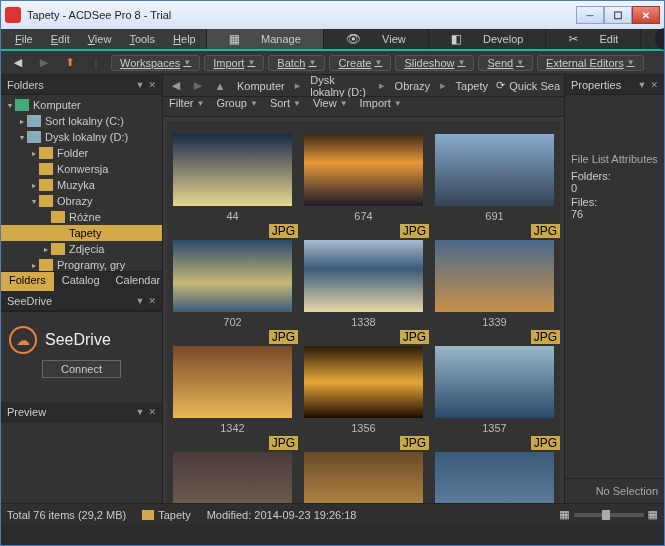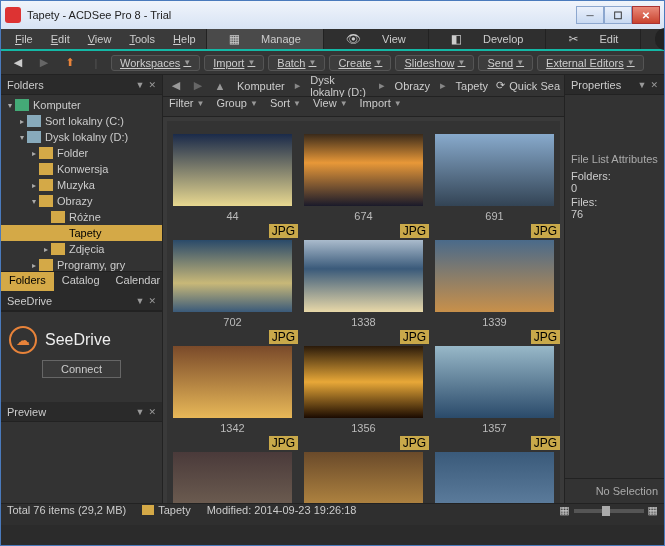--- a/index.html
+++ b/index.html
@@ -58,21 +58,21 @@
 .thumbs{flex:1;overflow:hidden;padding:4px;display:grid;grid-template-columns:repeat(3,1fr);}
 .thumb{background:#333;display:flex;flex-direction:column;}
 .thumb .badge{align-self:flex-end;background:#c9a94a;color:#000;font-size:12px;padding:0 3px;}
 .thumb .img{height:72px;margin:2px 6px;}
 .thumb .cap{text-align:center;padding:2px;color:#bbb;}
 .right{width:100px;background:#333;border-left:1px solid #222;display:flex;flex-direction:column;}
 .props{padding:6px;}
 .props .lbl{color:#aaa;margin:4px 0;}
 .props .row{display:flex;justify-content:space-between;padding:1px 0;flex-direction:column;}
 .nosel{margin-top:auto;padding:6px;border-top:1px solid #222;text-align:right;color:#aaa;}
-.status{height:22px;background:#2f2f2f;display:flex;align-items:flex-start;padding:0 6px;gap:16px;border-top:1px solid #222;}
+.status{height:22px;background:#2f2f2f;display:flex;align-items:center;padding:0 6px;gap:16px;border-top:1px solid #222;}
 .status .seg{display:flex;align-items:center;gap:4px;}
 .status .fic2{width:12px;height:10px;background:#d4a947;}
 .sliderbox{margin-left:auto;display:flex;align-items:center;gap:4px;}
 .slider{width:70px;height:4px;background:#555;position:relative;}
 .slider .kn{position:absolute;width:8px;height:10px;background:#aaa;top:-3px;left:28px;}
 
 .g1{background:linear-gradient(#1a2a4a,#e8d890);}
 .g2{background:linear-gradient(#3a2a1a 0%,#e89838 40%,#1a1a2a 100%);}
 .g3{background:linear-gradient(#88aacc,#334455);}
 .g4{background:linear-gradient(#2a4a6a 0%,#c8b878 60%,#3a5a7a 100%);}

